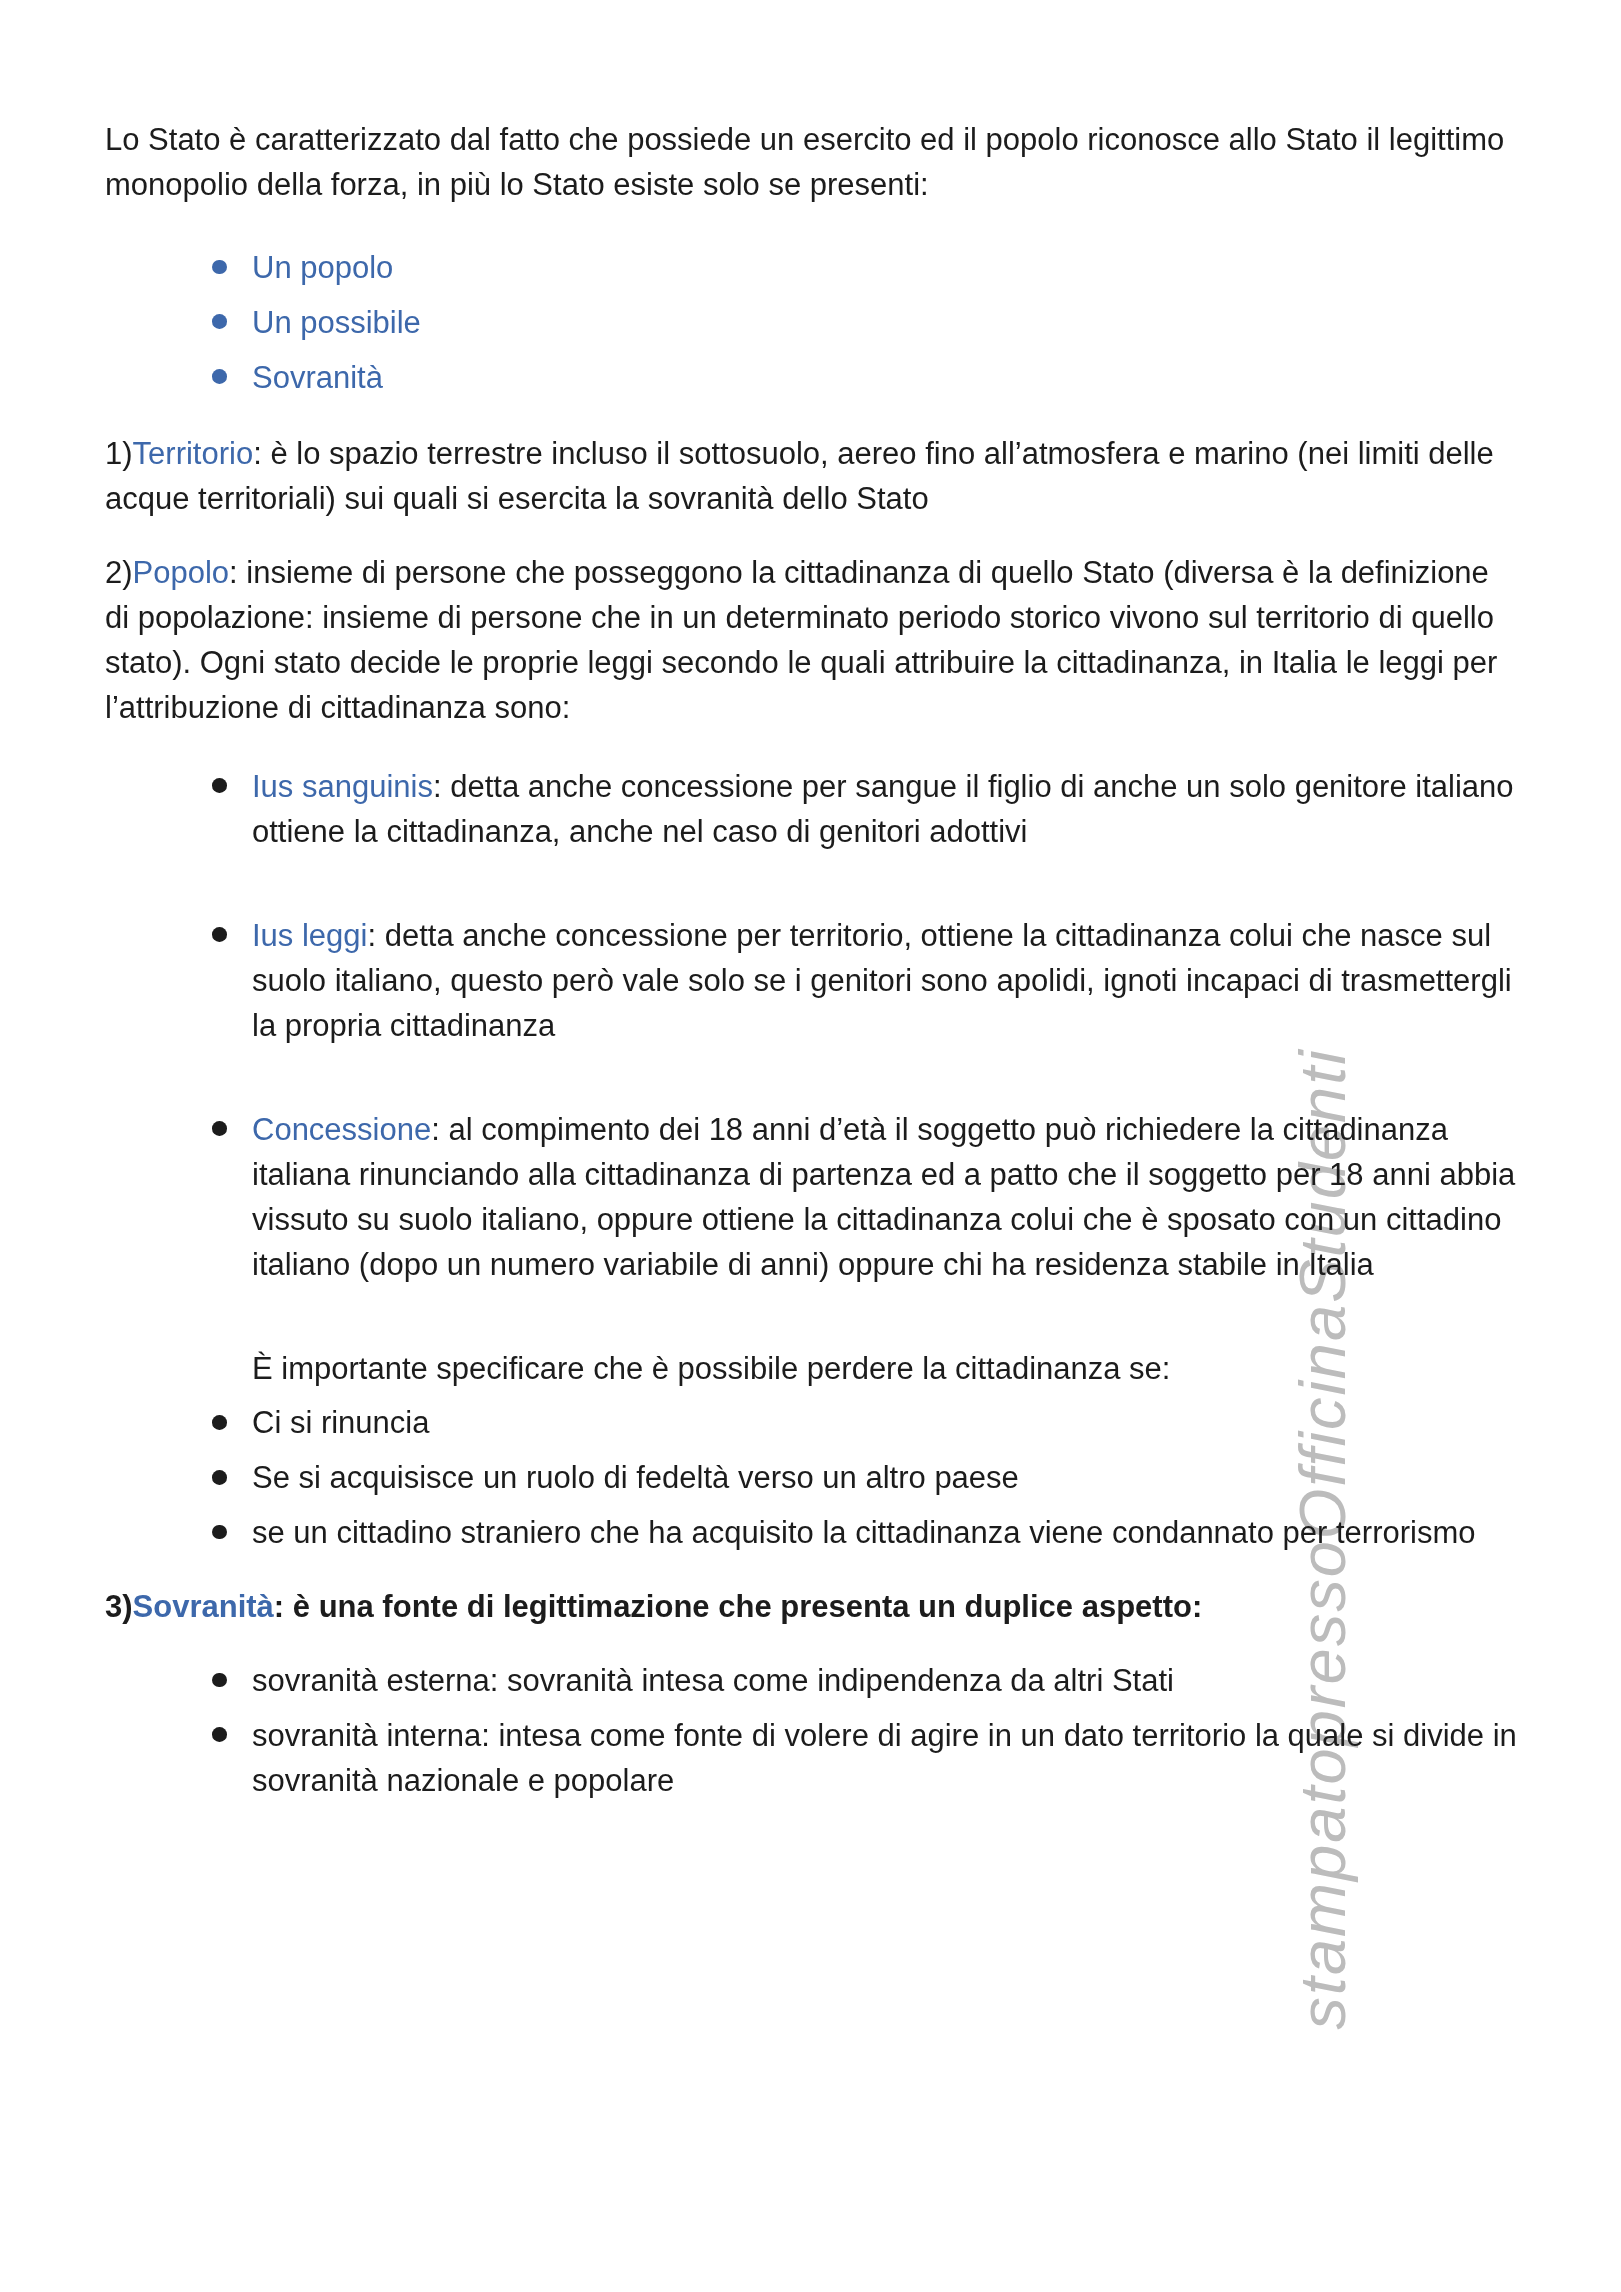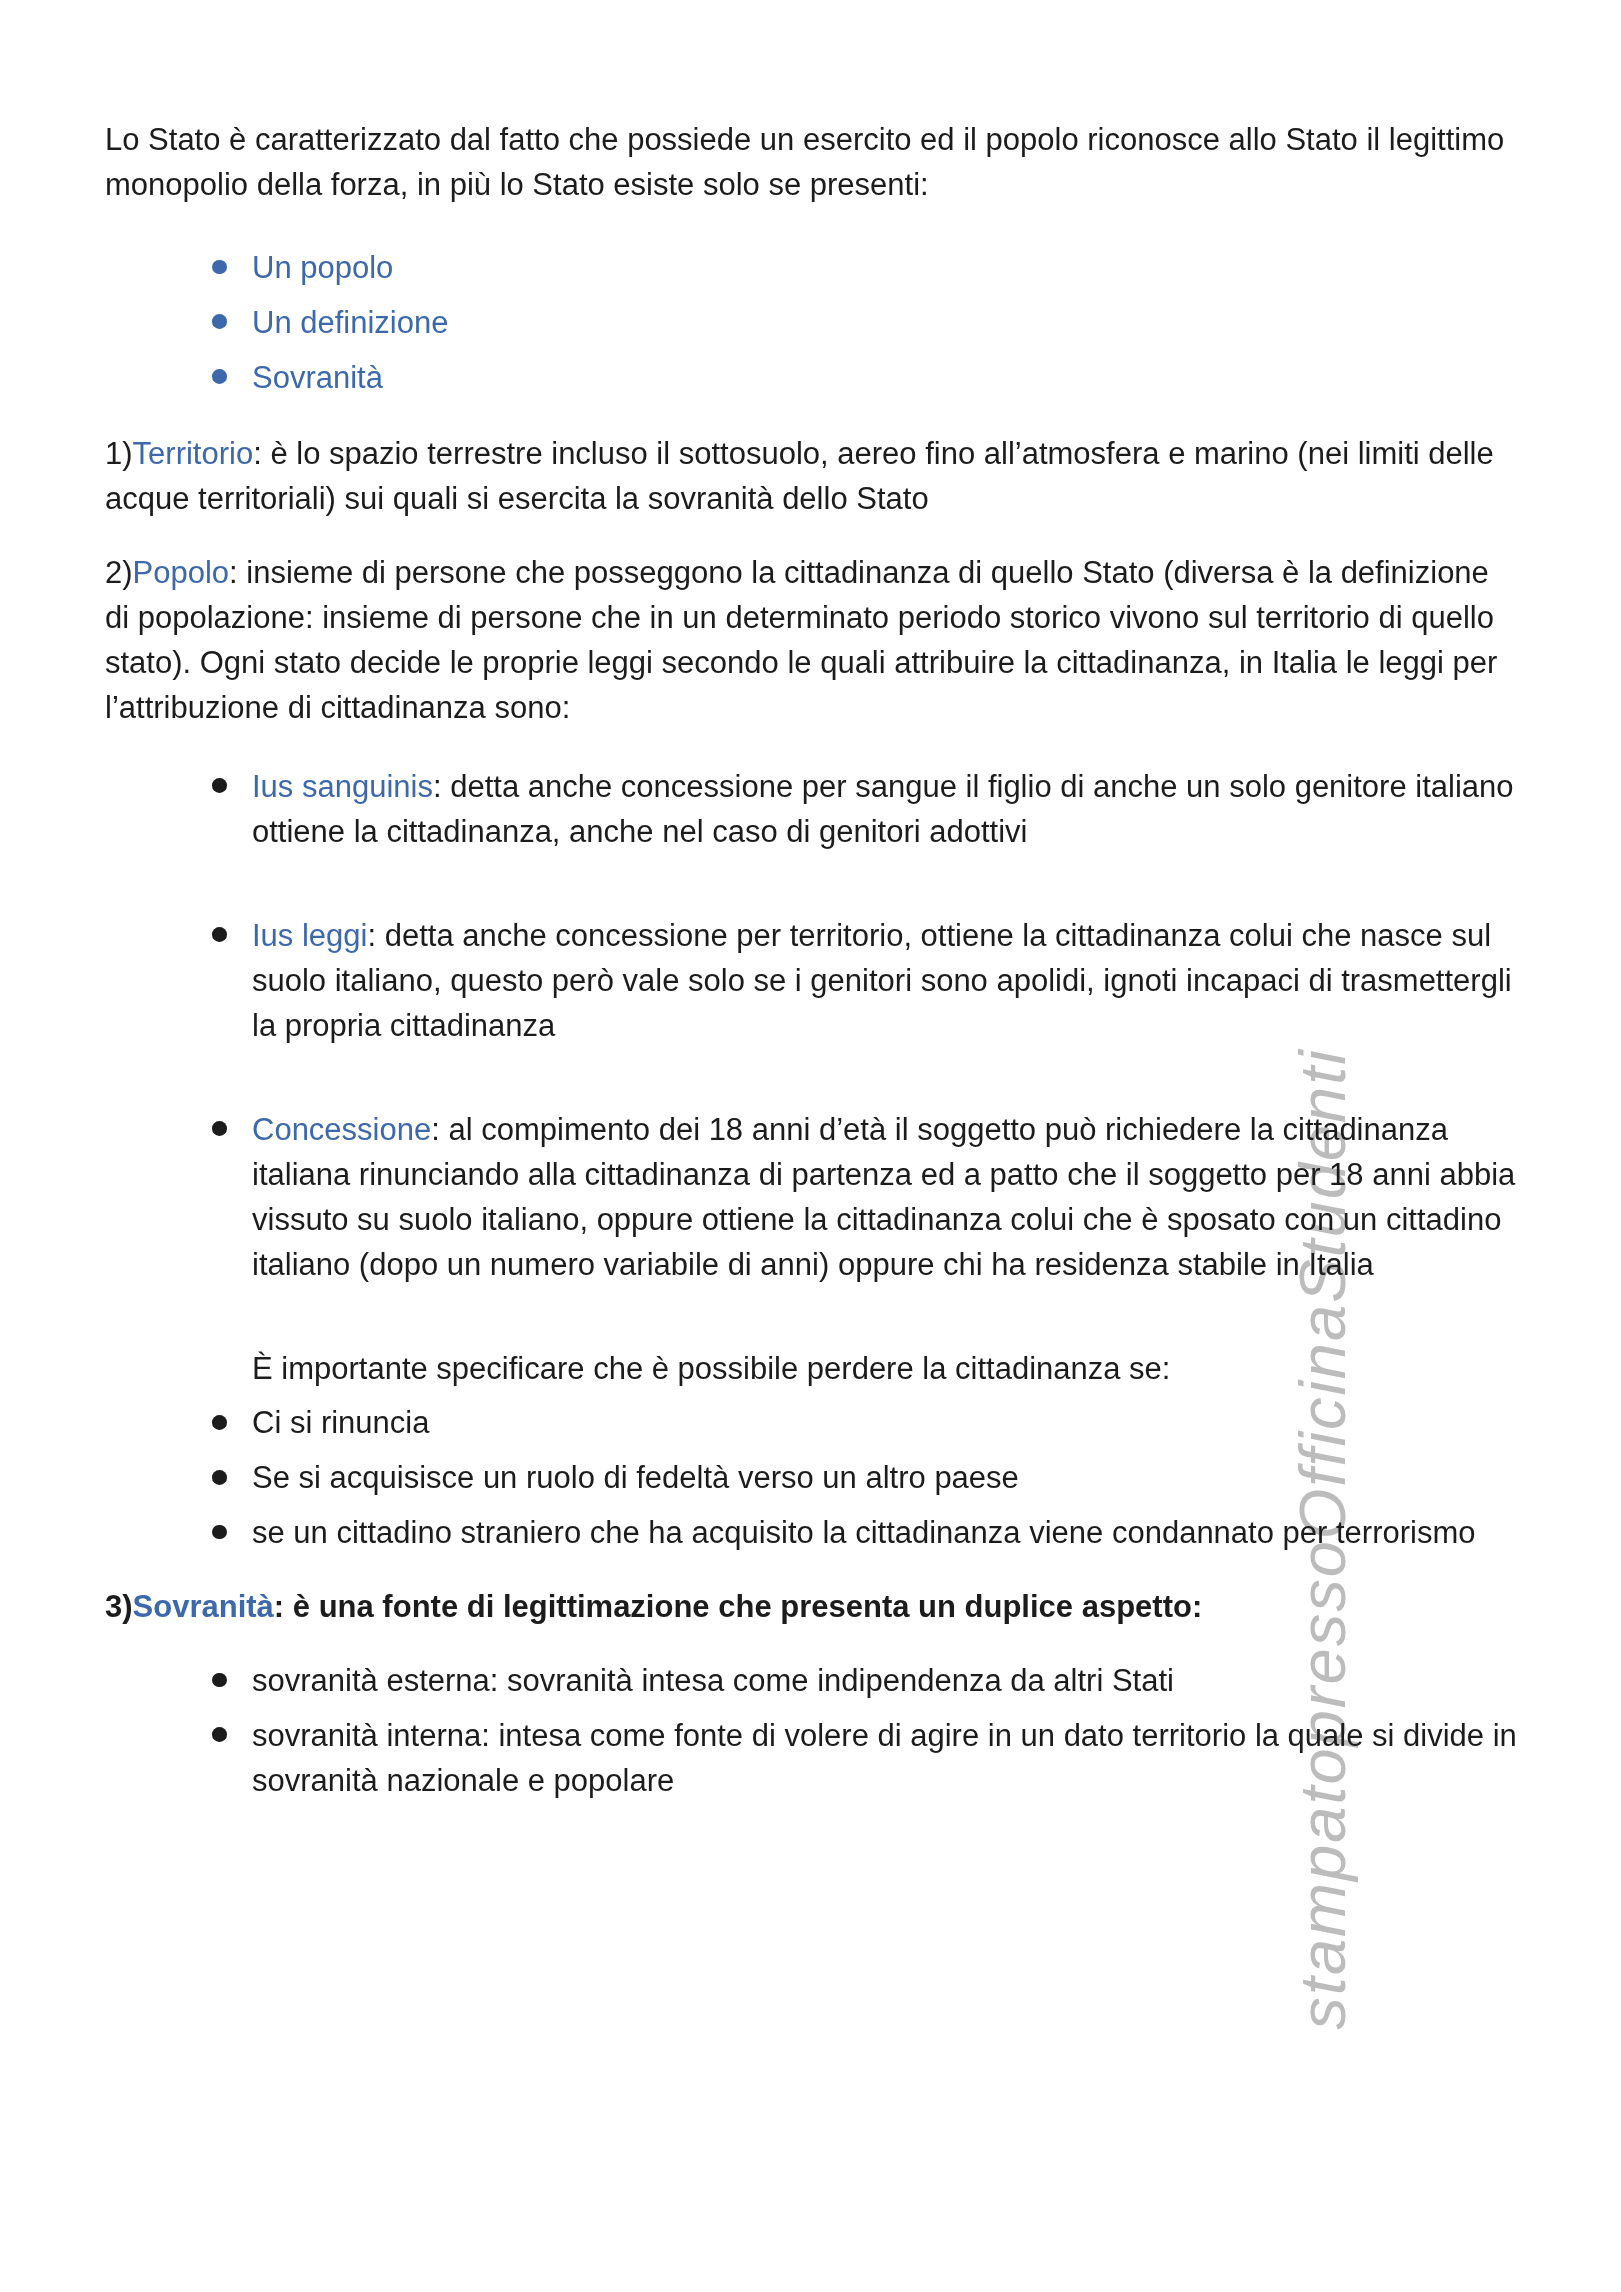--- a/index.html
+++ b/index.html
@@ -81,21 +81,21 @@
 <body>
 
 <div class="watermark">stampatopressoOfficinaStudenti</div>
 
 <main class="content">
 
   <p class="para">Lo Stato è caratterizzato dal fatto che possiede un esercito ed il popolo riconosce allo Stato il legittimo monopolio della forza, in più lo Stato esiste solo se presenti:</p>
 
   <ul class="list accent-list elements-list">
     <li><span>Un popolo</span></li>
-    <li><span>Un definizione</span></li>
+    <li><span>Un possibile</span></li>
     <li><span>Sovranità</span></li>
   </ul>
 
   <p class="para"><span>1)</span><span class="accent">Territorio</span><span>: è lo spazio terrestre incluso il sottosuolo, aereo fino all’atmosfera e marino (nei limiti delle acque territoriali) sui quali si esercita la sovranità dello Stato</span></p>
 
   <p class="para"><span>2)</span><span class="accent">Popolo</span><span>: insieme di persone che posseggono la cittadinanza di quello Stato (diversa è la definizione di popolazione: insieme di persone che in un determinato periodo storico vivono sul territorio di quello stato). Ogni stato decide le proprie leggi secondo le quali attribuire la cittadinanza, in Italia le leggi per l’attribuzione di cittadinanza sono:</span></p>
 
   <ul class="list citizenship-list">
     <li><span class="accent">Ius sanguinis</span><span>: detta anche concessione per sangue il figlio di anche un solo genitore italiano ottiene la cittadinanza, anche nel caso di genitori adottivi</span></li>
     <li><span class="accent">Ius leggi</span><span>: detta anche concessione per territorio, ottiene la cittadinanza colui che nasce sul suolo italiano, questo però vale solo se i genitori sono apolidi, ignoti incapaci di trasmettergli la propria cittadinanza</span></li>

